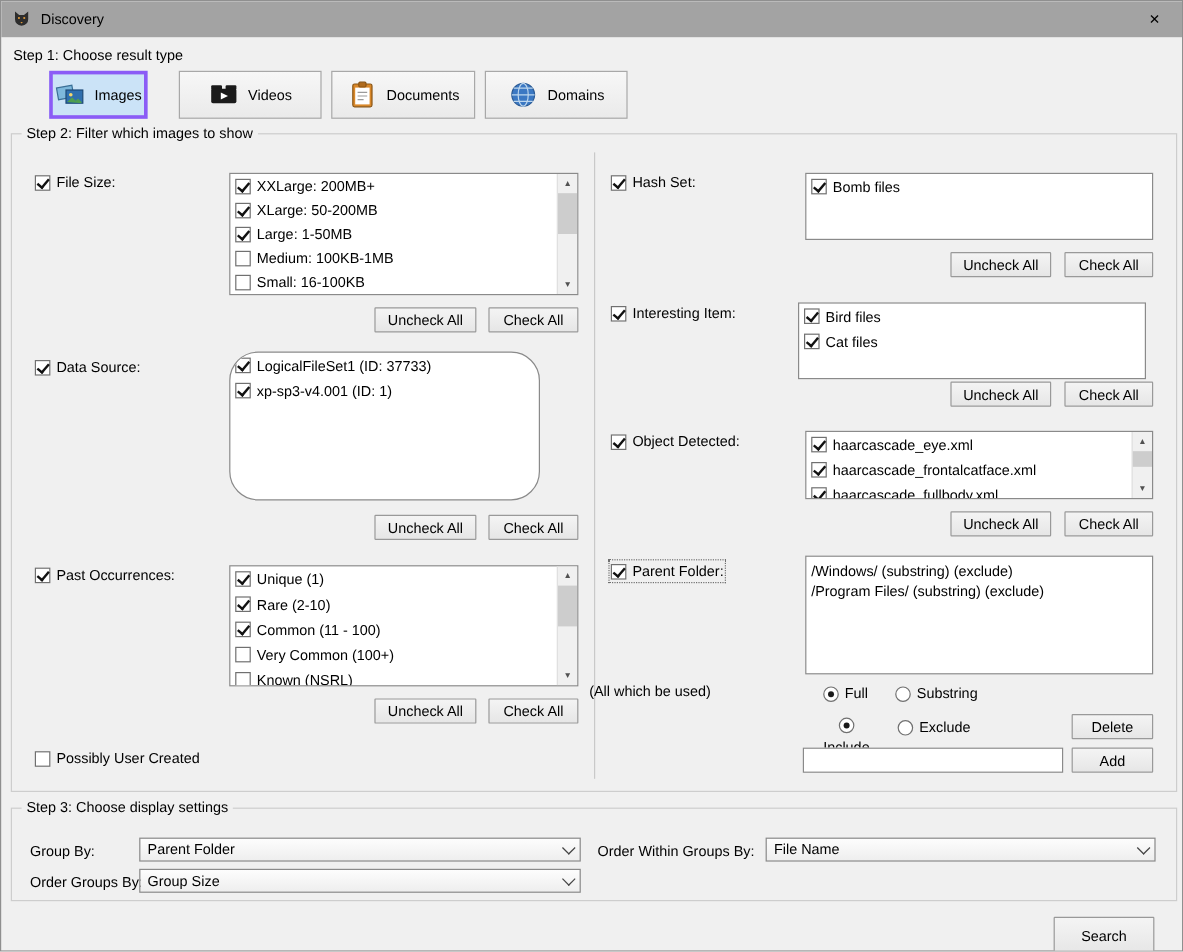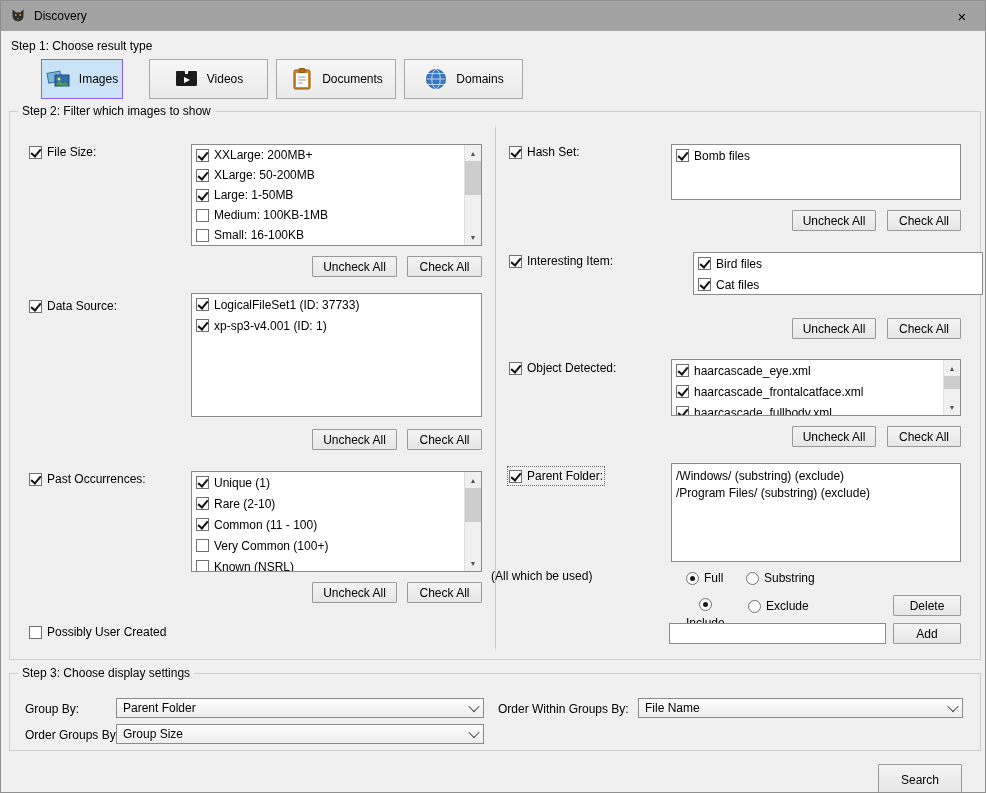--- a/index.html
+++ b/index.html
@@ -45,21 +45,21 @@
   .sb-track{flex:1;position:relative;}
   .sb-thumb{position:absolute;left:0;top:0;width:100%;background:#cdcdcd;}
 
   
   .btn{position:absolute;display:flex;align-items:center;justify-content:center;
        background:linear-gradient(#f4f4f4,#e6e6e6);border:1px solid #999;border-radius:1px;
        font-family:"Liberation Sans",sans-serif;font-size:12px;color:#000;box-sizing:border-box;padding:0;}
   .typebtn{position:absolute;display:flex;align-items:center;justify-content:center;gap:7px;
        background:linear-gradient(#f7f7f7,#eaeaea);border:1px solid #a8a8a8;
        font-family:"Liberation Sans",sans-serif;font-size:12px;color:#000;box-sizing:border-box;padding:0;}
-  .typebtn[data-selected="true"]{background:#cbe3f7;border:1px solid #8b5cf6;}
+  .typebtn[data-selected="true"]{background:#cbe3f7;border:3px solid #8b5cf6;}
   .icon24{width:26px;height:24px;display:inline-flex;flex:none;}
 
   
   .combo{position:absolute;background:linear-gradient(#fdfdfd,#eeeeee);border:1px solid #8a8a8a;display:flex;
          align-items:center;padding-left:6px;box-sizing:border-box;white-space:nowrap;}
   .arrow-zone{margin-left:auto;width:18px;height:100%;display:flex;align-items:center;justify-content:center;flex:none;}
   .chev{width:7px;height:7px;border-right:1.3px solid #444;border-bottom:1.3px solid #444;transform:rotate(45deg) translate(-1px,-1px);}
   .textinput{position:absolute;background:#fff;border:1px solid #8a8a8a;box-sizing:border-box;
              font-family:"Liberation Sans",sans-serif;font-size:12px;padding:0 4px;}
   .separator{position:absolute;width:1px;background:#c9c9c9;}
@@ -183,21 +183,21 @@
       <div class="sb-btn">▼</div>
     </div>
   </div>
   <button class="btn" style="left:311px;top:255px;width:85px;height:21px;">Uncheck All</button>
   <button class="btn" style="left:406px;top:255px;width:75px;height:21px;">Check All</button>
 
   <span class="cb abs" style="left:28px;top:297px;" data-checked="true">
     <span class="cbbox"></span>
     <span>Data Source:</span>
   </span>
-  <div class="listbox" style="left:190px;top:292px;width:291px;height:124px;">
+  <div class="listbox" style="left:190px;top:292px;width:259px;height:124px;border-radius:24px;">
     <div class="list-item">
       <span class="cb" data-checked="true">
           <span class="cbbox"></span>
         </span>
       <span>LogicalFileSet1 (ID: 37733)</span>
     </div>
     <div class="list-item">
       <span class="cb" data-checked="true">
           <span class="cbbox"></span>
         </span>
@@ -270,21 +270,21 @@
       <span>Bomb files</span>
     </div>
   </div>
   <button class="btn" style="left:791px;top:209px;width:84px;height:21px;">Uncheck All</button>
   <button class="btn" style="left:886px;top:209px;width:74px;height:21px;">Check All</button>
 
   <span class="cb abs" style="left:508px;top:252px;" data-checked="true">
     <span class="cbbox"></span>
     <span>Interesting Item:</span>
   </span>
-  <div class="listbox" style="left:692px;top:251px;width:290px;height:43px;">
+  <div class="listbox" style="left:664px;top:251px;width:290px;height:64px;">
     <div class="list-item">
       <span class="cb" data-checked="true">
           <span class="cbbox"></span>
         </span>
       <span>Bird files</span>
     </div>
     <div class="list-item">
       <span class="cb" data-checked="true">
           <span class="cbbox"></span>
         </span>

